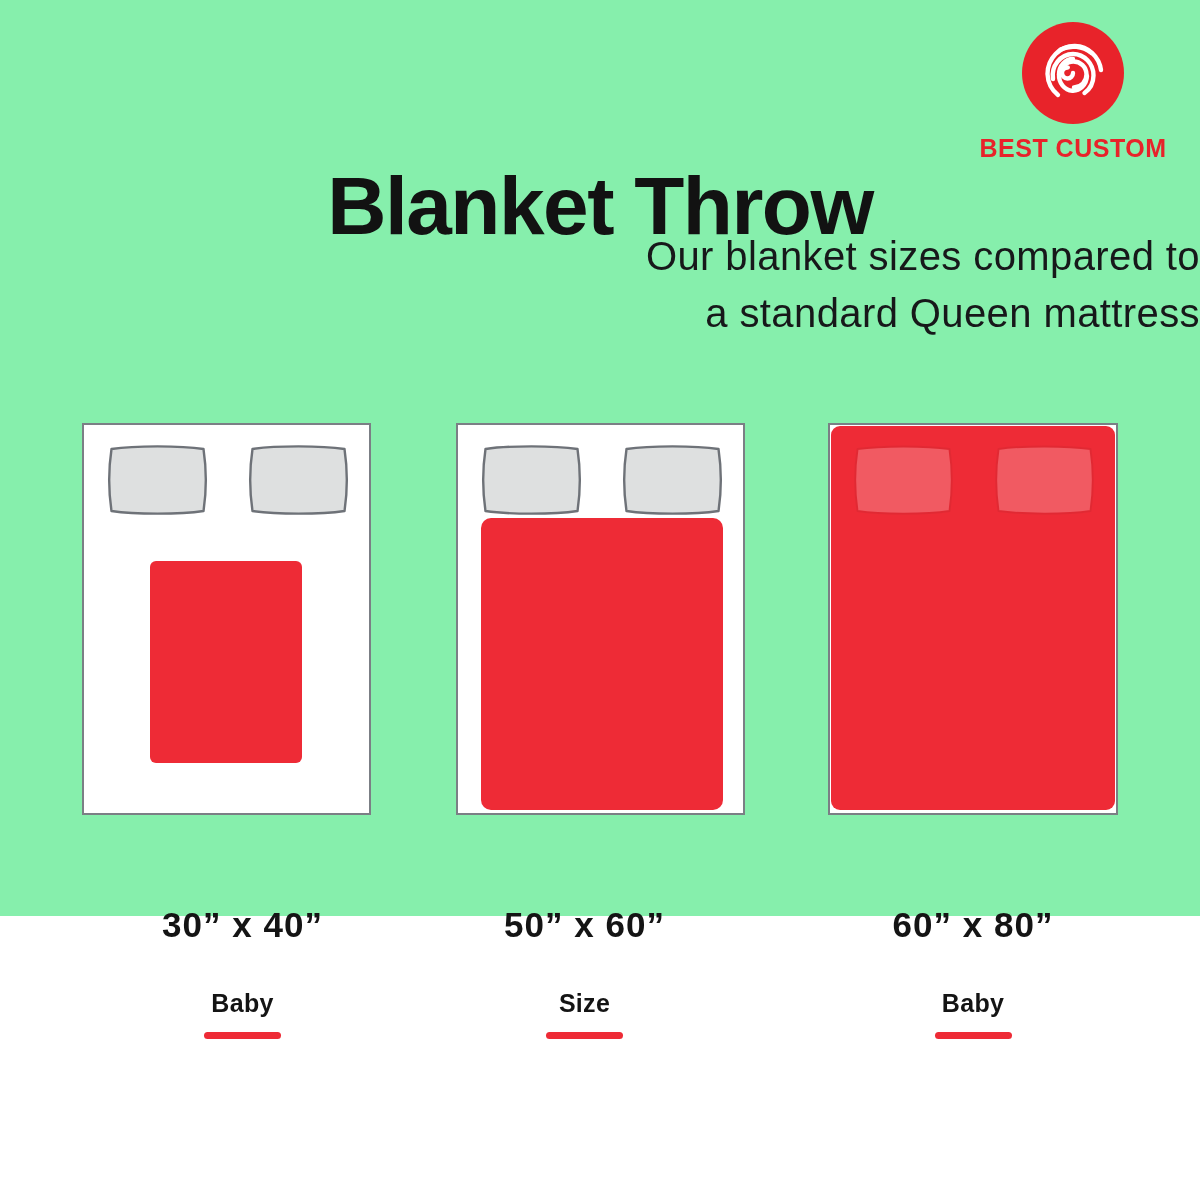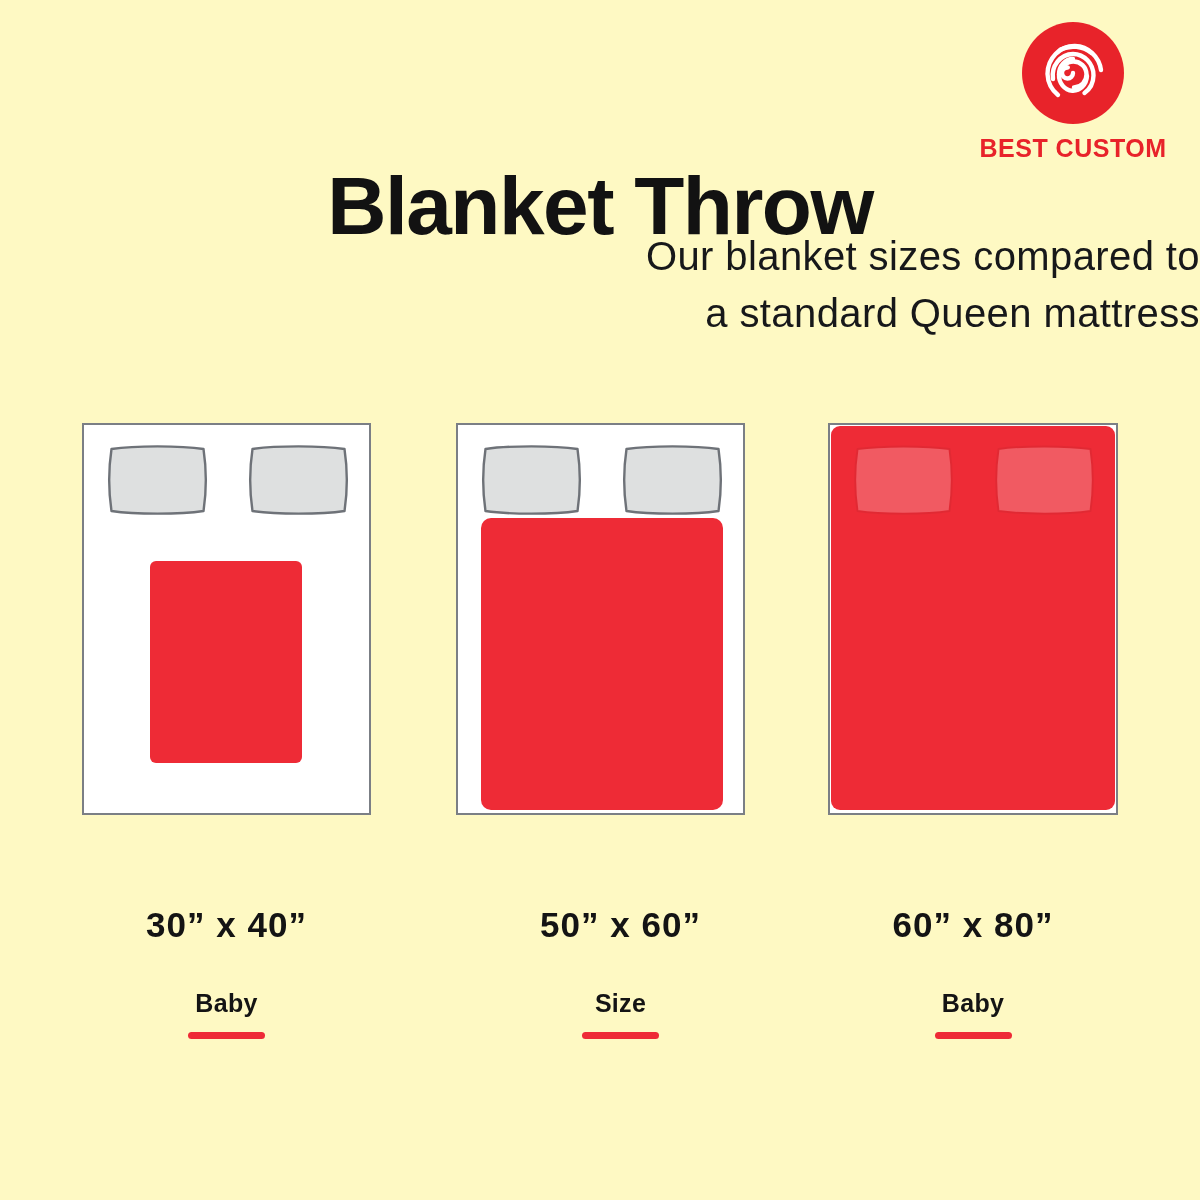--- a/index.html
+++ b/index.html
@@ -10,22 +10,22 @@
   body {
     width: 1200px;
     height: 1200px;
     font-family: "Liberation Sans", sans-serif;
     -webkit-font-smoothing: antialiased;
     overflow: hidden;
   }
   #page {
     position: relative;
     width: 1200px;
-    height: 1200px;
-    background: #fef9c3;
+    height: 916px;
+    background: #86efac;
     text-decoration: underline;
   }
 
   
   #brand {
     position: absolute;
     top: 22px;
     right: 22px;
     width: 210px;
     display: flex;
@@ -136,22 +136,22 @@
   .pillow-under svg { display: block; width: 101px; height: 74px; }
   .pu-left  { left: 22px;  top: 17px; }
   .pu-right { left: 163px; top: 17px; }
 
   
   .caption {
     position: absolute;
     top: 905px;
     text-align: center;
   }
-  #caption-1 { left: 82px;  width: 289px; }
-  #caption-2 { left: 476px; width: 289px; }
+  #caption-1 { left: 98px;  width: 289px; }
+  #caption-2 { left: 440px; width: 289px; }
   #caption-3 { left: 828px; width: 290px; text-align: center; }
 
   .dimensions {
     font-family: "Liberation Sans", sans-serif;
     font-weight: bold;
     font-size: 35px;
     letter-spacing: 1px;
     color: #141414;
     white-space: nowrap;
   }

